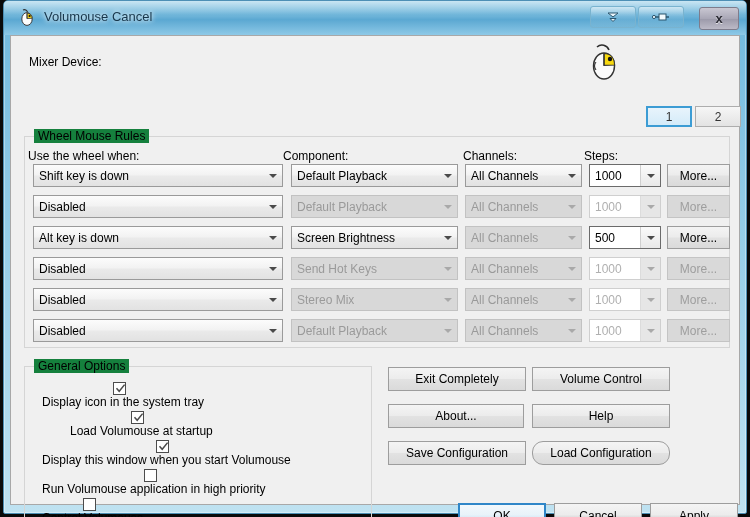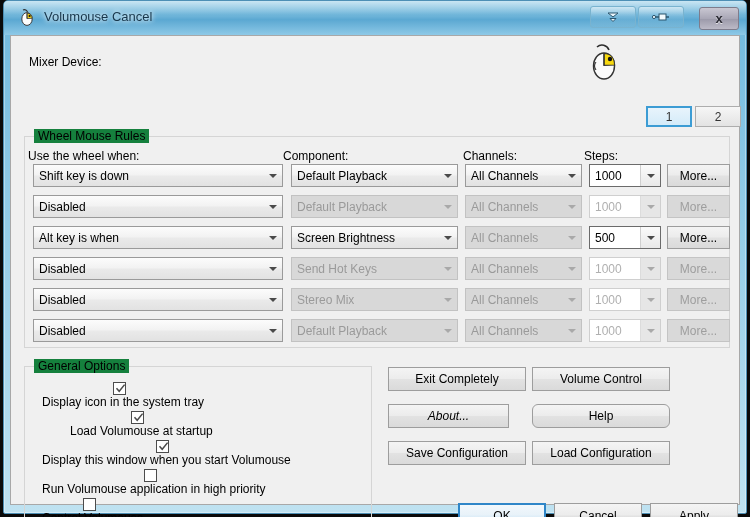--- a/index.html
+++ b/index.html
@@ -326,21 +326,21 @@
         </div>
         <div class="combo edit disabled" style="left: 578px; top: 159px; width: 72px;">
           <span>1000</span>
           <span class="btn-side"></span>
           <span class="arrow"></span>
         </div>
         <div class="btn disabled" style="left: 656px; top: 159px; width: 63px; height: 23px;">
           <span>More...</span>
         </div>
         <div class="combo" style="left: 22px; top: 190px; width: 250px;">
-          <span>Alt key is when</span>
+          <span>Alt key is down</span>
           <span class="arrow"></span>
         </div>
         <div class="combo" style="left: 280px; top: 190px; width: 167px;">
           <span>Screen Brightness</span>
           <span class="arrow"></span>
         </div>
         <div class="combo disabled" style="left: 454px; top: 190px; width: 117px;">
           <span>All Channels</span>
           <span class="arrow"></span>
         </div>
@@ -452,30 +452,30 @@
         </div>
       </div>
 
     <div id="action-buttons">
         <div class="btn" style="left: 377px; top: 331px; width: 138px; height: 24px;">
           <span>Exit Completely</span>
         </div>
         <div class="btn" style="left: 521px; top: 331px; width: 138px; height: 24px;">
           <span>Volume Control</span>
         </div>
-        <div class="btn" style="left: 377px; top: 368px; width: 121px; height: 24px; font-style: italic;">
+        <div class="btn" style="left: 377px; top: 368px; width: 136px; height: 24px;">
           <span>About...</span>
         </div>
-        <div class="btn" style="left: 521px; top: 368px; width: 138px; height: 24px; border-radius: 6px;">
+        <div class="btn" style="left: 521px; top: 368px; width: 138px; height: 24px;">
           <span>Help</span>
         </div>
         <div class="btn" style="left: 377px; top: 405px; width: 138px; height: 24px;">
           <span>Save Configuration</span>
         </div>
-        <div class="btn" style="left: 521px; top: 405px; width: 138px; height: 24px;">
+        <div class="btn" style="left: 521px; top: 405px; width: 138px; height: 24px; border-radius: 11px;">
           <span>Load Configuration</span>
         </div>
       </div>
 
     <div class="btn default" style="left:447px; top:467px; width:88px; height:25px;">
       <span>OK</span>
     </div>
     <div class="btn" style="left:543px; top:467px; width:88px; height:25px;">
       <span>Cancel</span>
     </div>

